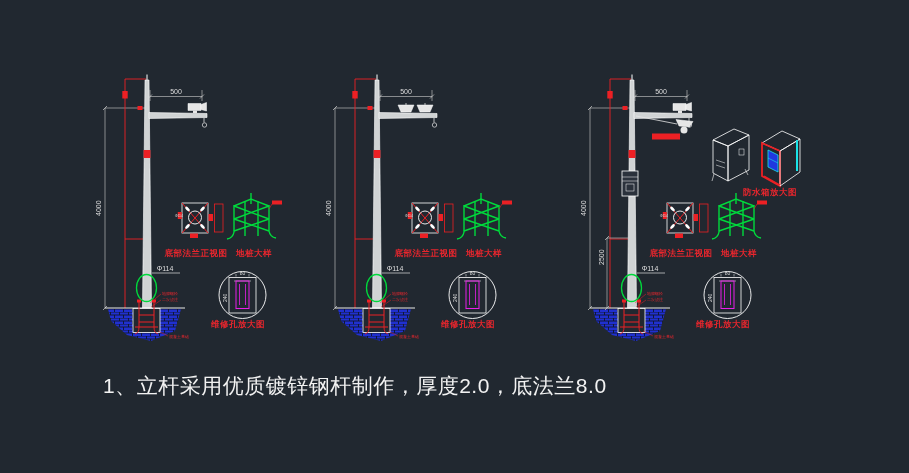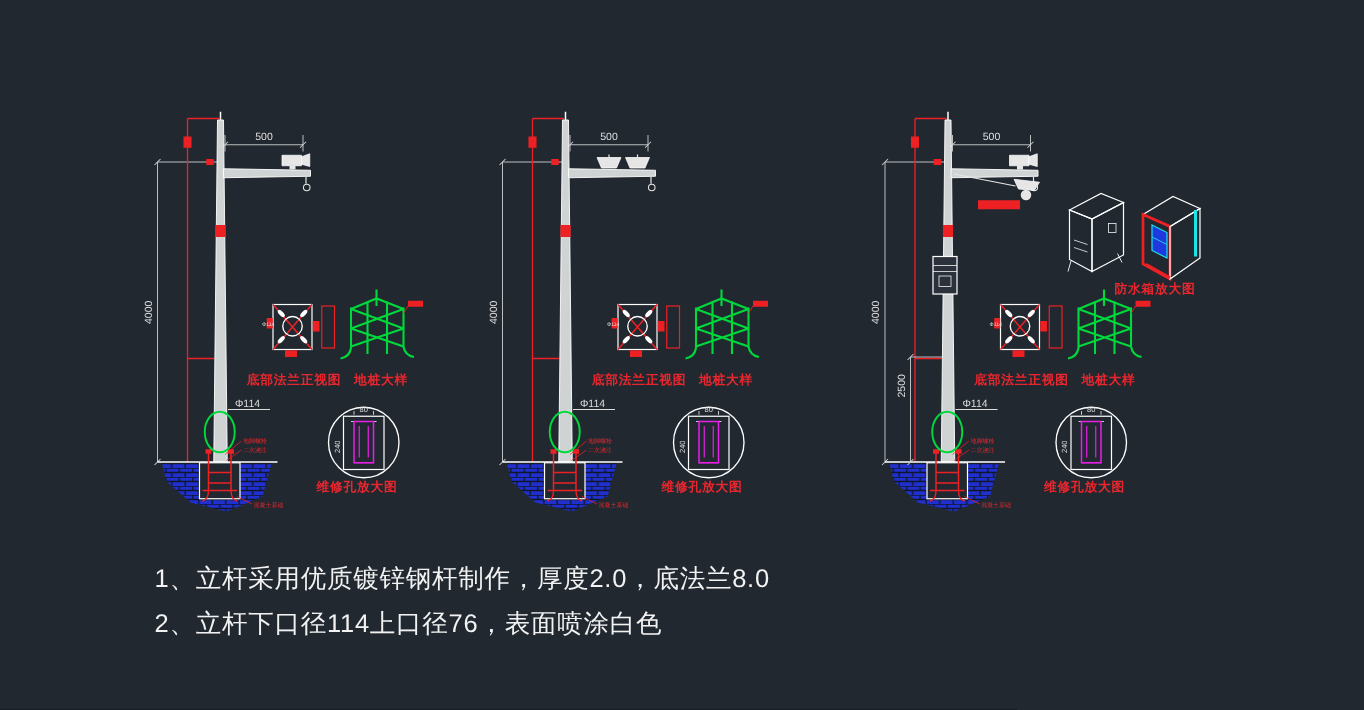--- a/index.html
+++ b/index.html
@@ -12,21 +12,21 @@
   }
   svg{position:absolute;left:0;top:0;}
   text{font-family:"Liberation Sans", sans-serif;}
   .dim{font-size:7px;fill:#dedede;}
   .dim-s{font-size:5px;fill:#dedede;}
   .tiny-w{font-size:3.5px;fill:#dedede;}
   .lbl-red{font-size:8.5px;fill:#e8262d;font-weight:bold;letter-spacing:0.5px;}
   .tiny-r{font-size:4px;fill:#e8262d;}
   .notes{
     position:absolute;left:103px;top:371px;
-    color:#f2f2f2;font-size:17px;line-height:30px;
+    color:#f2f2f2;font-size:21px;line-height:30px;
     letter-spacing:0.5px;white-space:nowrap;
   }
 </style>
 </head>
 <body>
 
 <div class="canvas">
 <svg width="909" height="473" viewBox="0 0 909 473">
   <defs>
     <pattern id="brick" width="9" height="6" patternUnits="userSpaceOnUse">
@@ -198,15 +198,14 @@
     <text x="254" y="256" text-anchor="middle" class="lbl-red">地桩大样</text>
     <text x="238" y="327" text-anchor="middle" class="lbl-red">维修孔放大图</text>
     <text x="162" y="295" class="tiny-r">地脚螺栓</text>
     <text x="162" y="301" class="tiny-r">二次浇注</text>
     <text x="169" y="338" class="tiny-r">混凝土基础</text>
   </g>
 </svg>
 
 <div class="notes">
   <div>1、立杆采用优质镀锌钢杆制作，厚度2.0，底法兰8.0</div>
-  <div>2、立杆下口径114上口径76，表面喷涂白色</div>
 </div>
 </div>
 
 </body></html>

